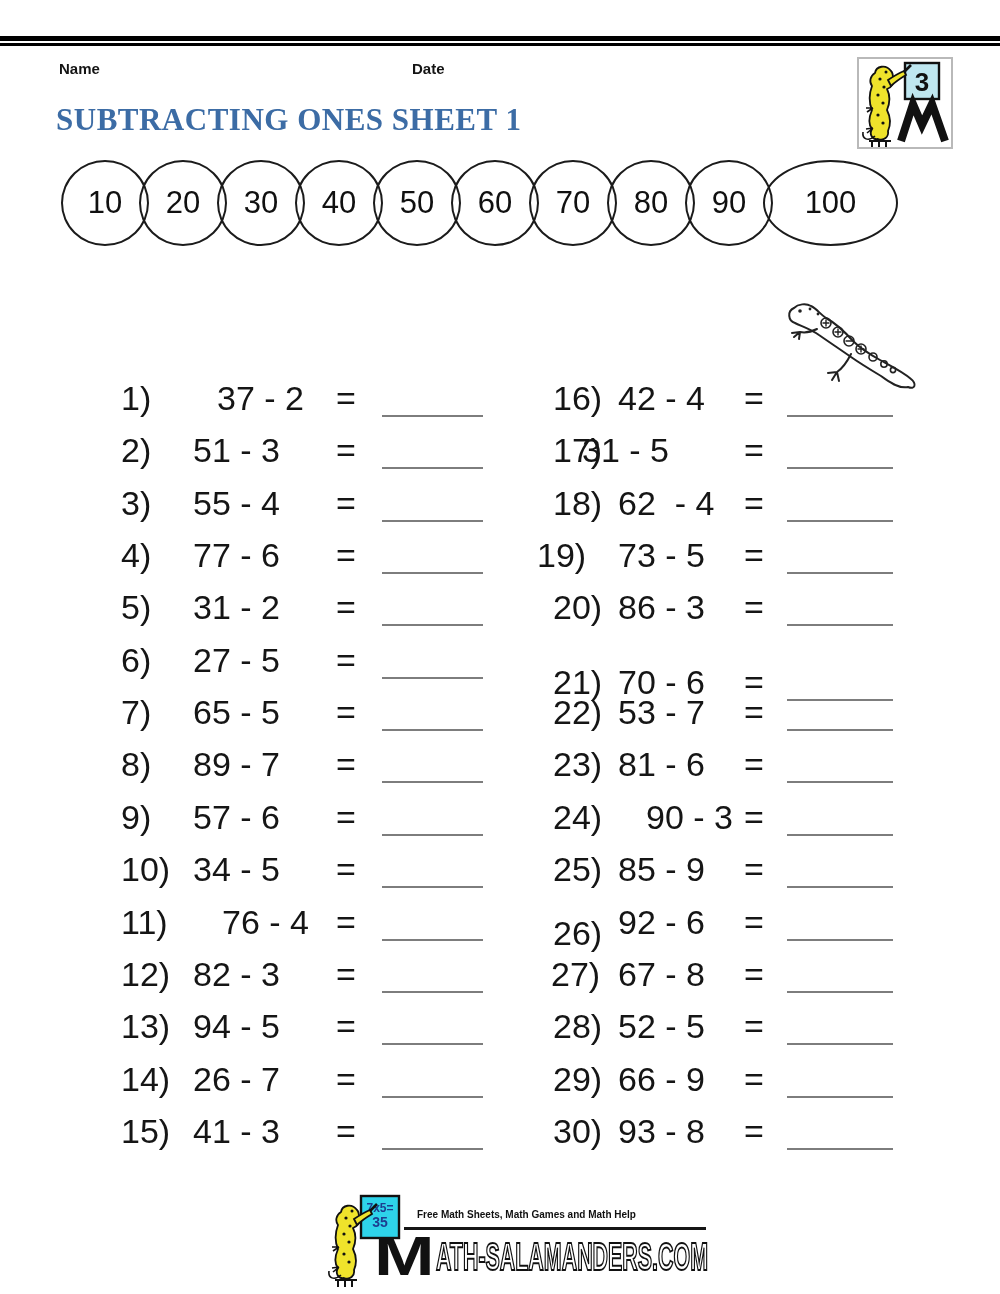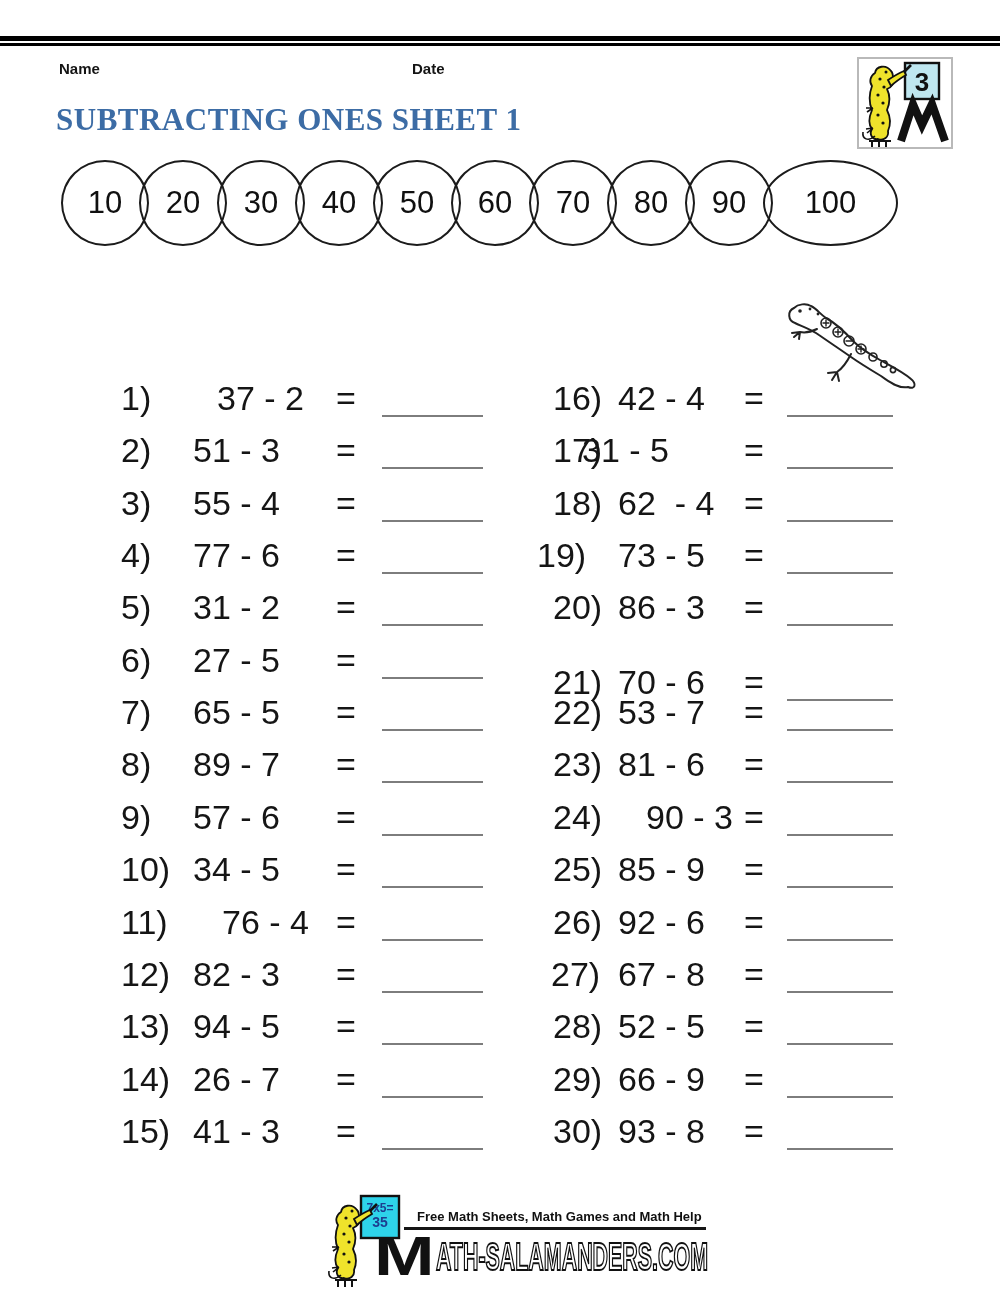--- a/index.html
+++ b/index.html
@@ -33,21 +33,21 @@
                font-size:21px;line-height:38px;color:#0d0d0d;}
   
   .lizard{position:absolute;left:781px;top:296px;}
   
   .problems{position:absolute;left:0;top:0;width:1000px;height:1294px;}
   .prow{position:absolute;left:0;width:1000px;height:52px;font-size:34px;color:#151515;}
   .prow span{position:absolute;top:0;white-space:pre;}
   .pline{border-bottom:2px solid #7d7d7d;height:36px;}
   
   .f-logo{position:absolute;left:327px;top:1194px;}
-  .f-tagline{position:absolute;left:417px;top:1209px;font-size:13px;font-weight:bold;
+  .f-tagline{position:absolute;left:417px;top:1209px;font-size:10px;font-weight:bold;
              color:#101010;white-space:nowrap;}
   .f-rule{position:absolute;left:404px;top:1227px;width:302px;height:3px;background:#151515;}
   .f-site{position:absolute;left:372px;top:1228px;}
 </style>
 </head>
 <body>
 
 <div class="page">
 
   <div class="top-rule">
@@ -271,21 +271,21 @@
           <span class="pq" style="left: 744px;">=</span>
           <span class="pline" style="left: 787px; width: 106px;"></span>
         </div>
         <div class="prow" style="top: 850px;">
           <span class="pn" style="left: 553px;">25)</span>
           <span class="pe" style="left: 618px;">85 - 9</span>
           <span class="pq" style="left: 744px;">=</span>
           <span class="pline" style="left: 787px; width: 106px;"></span>
         </div>
         <div class="prow" style="top: 903px;">
-          <span class="pn" style="left: 553px;">26)</span>
+          <span class="pn" style="left: 553px; margin-top: 11px;">26)</span>
           <span class="pe" style="left: 618px;">92 - 6</span>
           <span class="pq" style="left: 744px;">=</span>
           <span class="pline" style="left: 787px; width: 106px;"></span>
         </div>
         <div class="prow" style="top: 955px;">
           <span class="pn" style="left: 551px;">27)</span>
           <span class="pe" style="left: 618px;">67 - 8</span>
           <span class="pq" style="left: 744px;">=</span>
           <span class="pline" style="left: 787px; width: 106px;"></span>
         </div>

